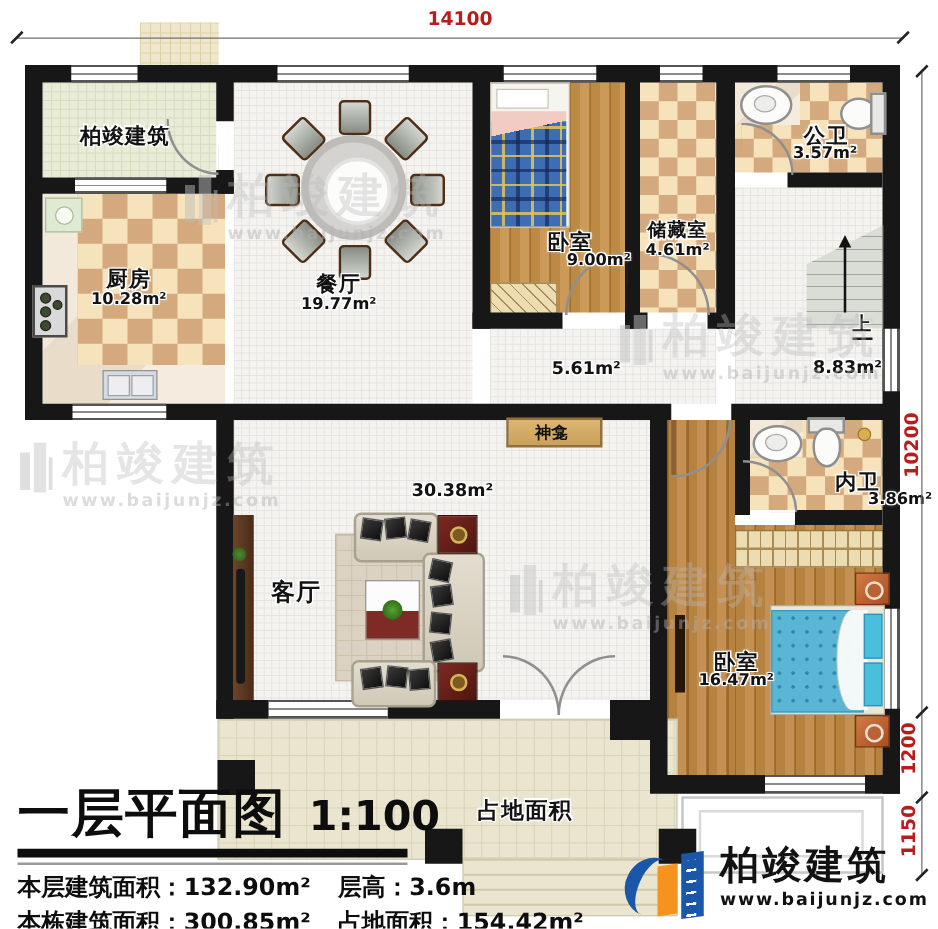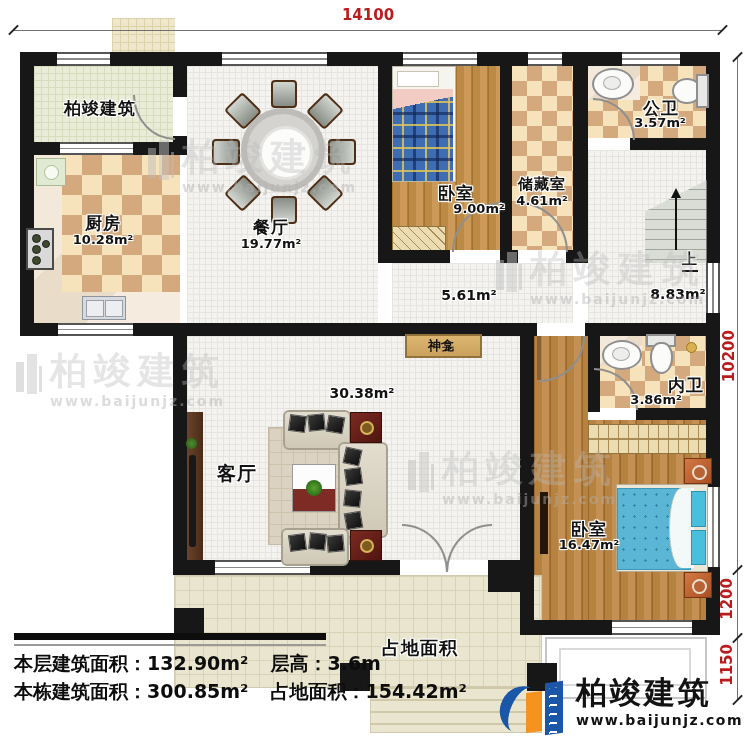--- a/index.html
+++ b/index.html
@@ -299,40 +299,44 @@
   <div class="lbl area" style="left:542px;top:193px;">4.61m²</div>
   <div class="lbl name" style="left:661px;top:97px;">公卫</div>
   <div class="lbl area" style="left:660px;top:115px;">3.57m²</div>
   <div class="lbl name" style="left:690px;top:250px;font-size:15px;border-bottom:2px solid #1a1a1a;padding-bottom:1px;">上</div>
   <div class="lbl area" style="left:678px;top:286px;font-size:14px;">8.83m²</div>
   <div class="lbl area" style="left:469px;top:287px;font-size:14px;">5.61m²</div>
   <div class="lbl" style="left:441px;top:337px;font-size:13px;text-shadow:none;">神龛</div>
   <div class="lbl area" style="left:362px;top:385px;font-size:14px;">30.38m²</div>
   <div class="lbl name" style="left:237px;top:461px;font-size:19px;">客厅</div>
   <div class="lbl name" style="left:686px;top:374px;">内卫</div>
-  <div class="lbl area" style="left:656px;top:392px;">3.86m²</div>
+  <div class="lbl area" style="left:720px;top:392px;">3.86m²</div>
   <div class="lbl name" style="left:589px;top:518px;">卧室</div>
   <div class="lbl area" style="left:589px;top:537px;">16.47m²</div>
   <div class="lbl name" style="left:420px;top:636px;font-size:18px;">占地面积</div>
 
   <div class="dimline" style="left:13px;top:30px;width:710px;height:1px;"></div>
   <div class="tick" style="left:7px;top:29px;"></div>
   <div class="tick" style="left:716px;top:29px;"></div>
   <div class="dim" style="left:368px;top:6px;transform:translateX(-50%);">14100</div>
 
   <div class="dimline" style="left:737px;top:57px;width:1px;height:643px;"></div>
   <div class="tick" style="left:731px;top:56px;"></div>
   <div class="tick" style="left:731px;top:569px;"></div>
   <div class="tick" style="left:731px;top:637px;"></div>
   <div class="tick" style="left:731px;top:699px;"></div>
   <div class="dim vdim" style="left:720px;top:330px;">10200</div>
   <div class="dim vdim" style="left:718px;top:578px;">1200</div>
   <div class="dim vdim" style="left:718px;top:644px;">1150</div>
 
   <div id="titleblock">
+    <div id="tb-row1">
+      <div id="tb-title">一层平面图</div>
+      <div id="tb-scale">1:100</div>
+    </div>
     <div id="tb-bar"></div>
     <div id="tb-thin"></div>
     <div class="tb-line">
       <span>本层建筑面积：132.90m²</span>
       <span>层高：3.6m</span>
     </div>
     <div class="tb-line" style="margin-top:2px;">
       <span>本栋建筑面积：300.85m²</span>
       <span>占地面积：154.42m²</span>
     </div>

